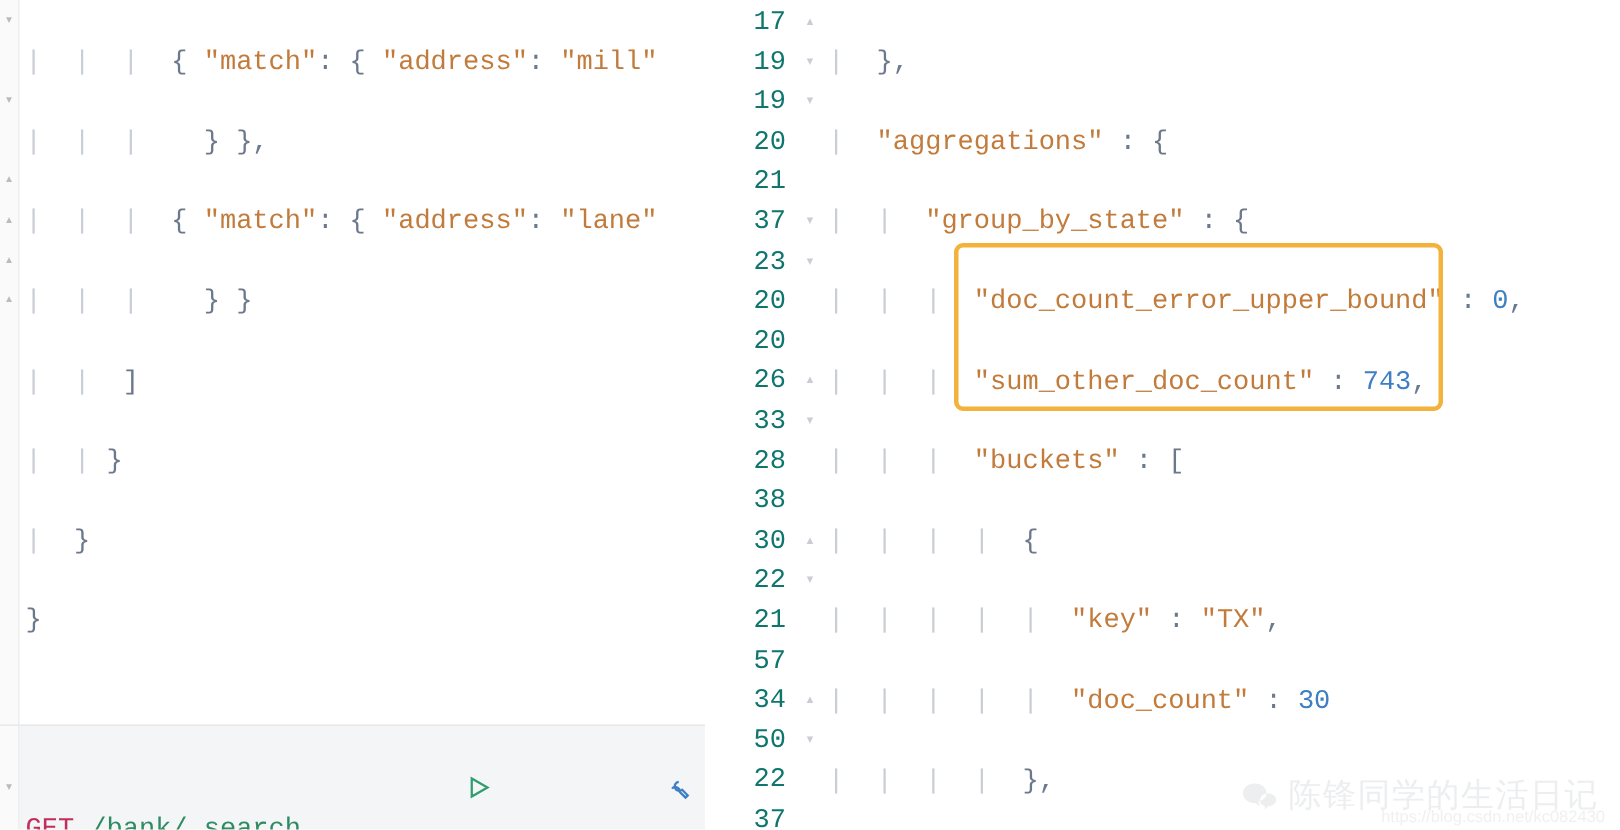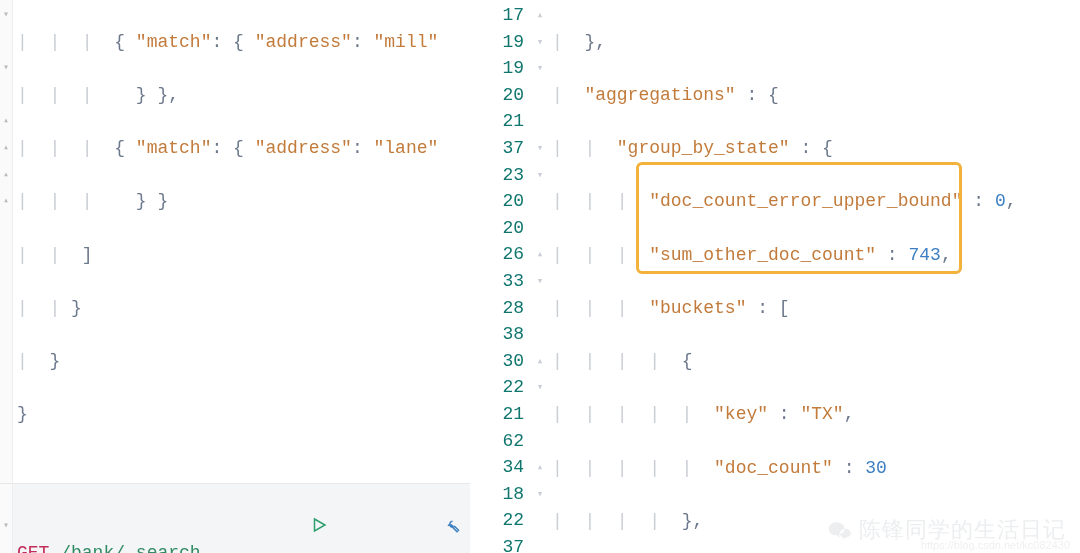--- a/index.html
+++ b/index.html
@@ -216,23 +216,23 @@
       <div>23</div>
       <div>20</div>
       <div>20</div>
       <div>26</div>
       <div>33</div>
       <div>28</div>
       <div>38</div>
       <div>30</div>
       <div>22</div>
       <div>21</div>
-      <div>62</div>
+      <div>57</div>
       <div>34</div>
-      <div>18</div>
+      <div>50</div>
       <div>22</div>
       <div>37</div>
   </div>
   <div class="right-fold">
     <div>▴</div>
     <div>▾</div>
     <div>▾</div>
     <div></div>
       <div></div>
     <div>▾</div>

